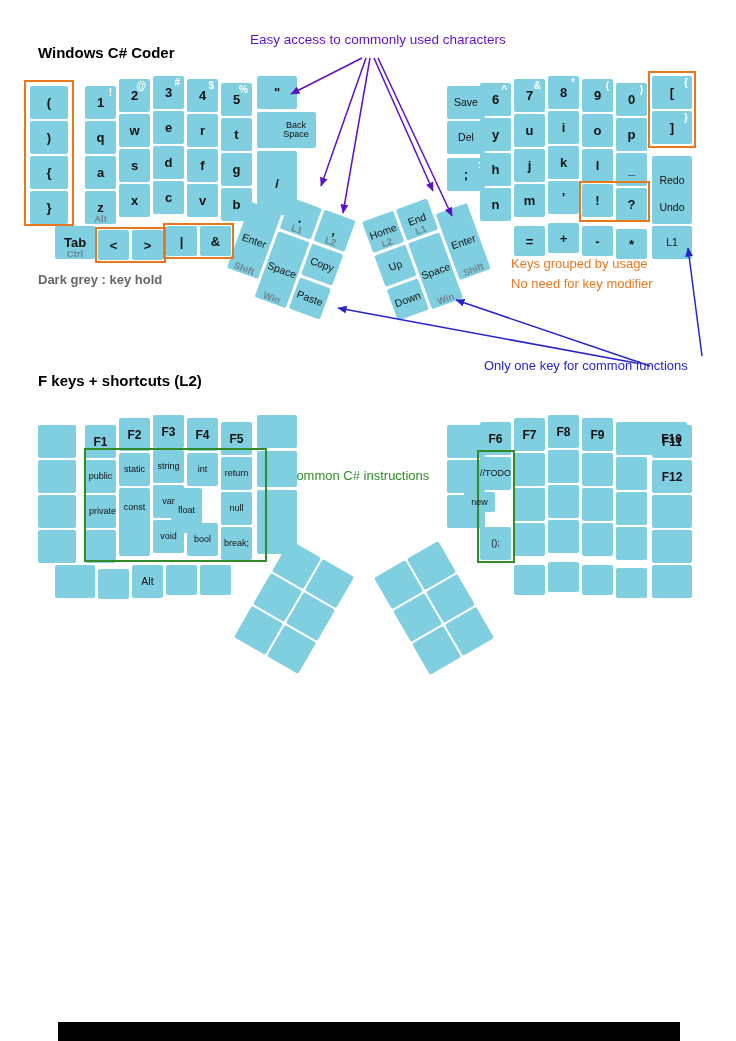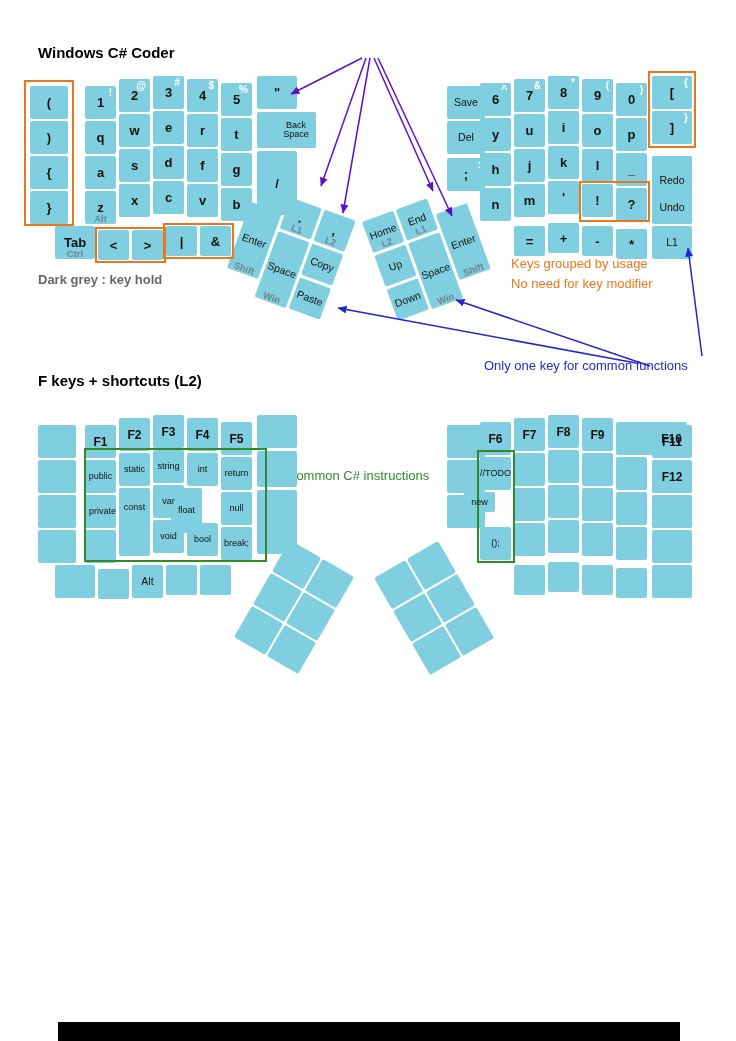--- a/index.html
+++ b/index.html
@@ -27,20 +27,21 @@
   .ann-onekey{left:484px;top:358px;font-size:13px;color:var(--blue,#2525cd);}
   .ann-fkeys{left:38px;top:372px;font-size:15px;font-weight:bold;color:#000;}
   .ann-common{left:287px;top:468px;font-size:13px;color:var(--green,#338a28);}
   #arrows{position:absolute;left:0;top:0;pointer-events:none;}
 </style>
 </head>
 <body>
 
 <div id="board">
   <div class="ann ann-title">Windows C# Coder</div>
+  <div class="ann ann-easy">Easy access to commonly used characters</div>
   <div class="ann ann-dark">Dark grey : key hold</div>
   <div class="ann ann-grouped">Keys grouped by usage</div>
   <div class="ann ann-nomod">No need for key modifier</div>
   <div class="ann ann-onekey">Only one key for common functions</div>
   <div class="ann ann-fkeys">F keys + shortcuts (L2)</div>
   <div class="ann ann-common">Common C# instructions</div>
 
   <div id="groups-root">
       <div class="kgroup" style="left: 0px; top: 0px;">
         <div class="key" style="left: 30px; top: 86px; width: 38px; height: 33px;">

